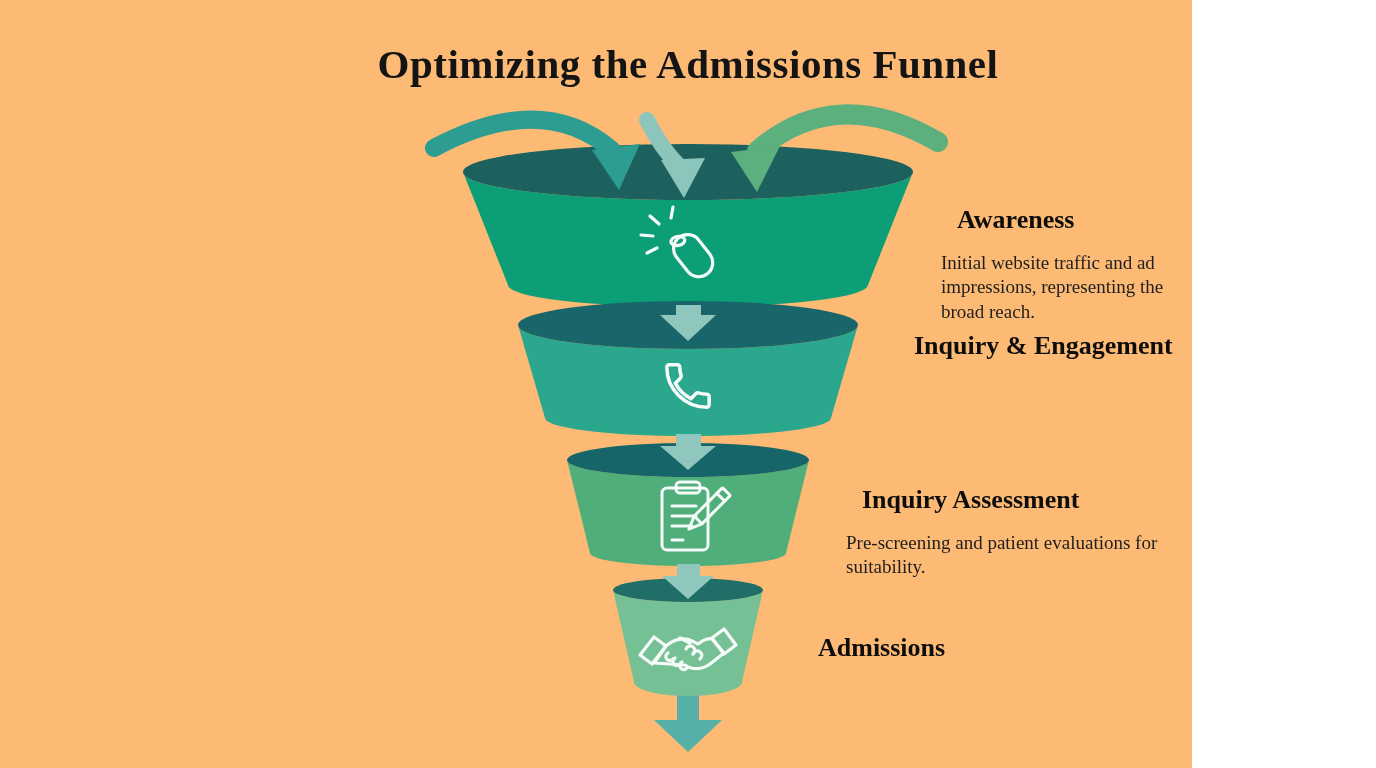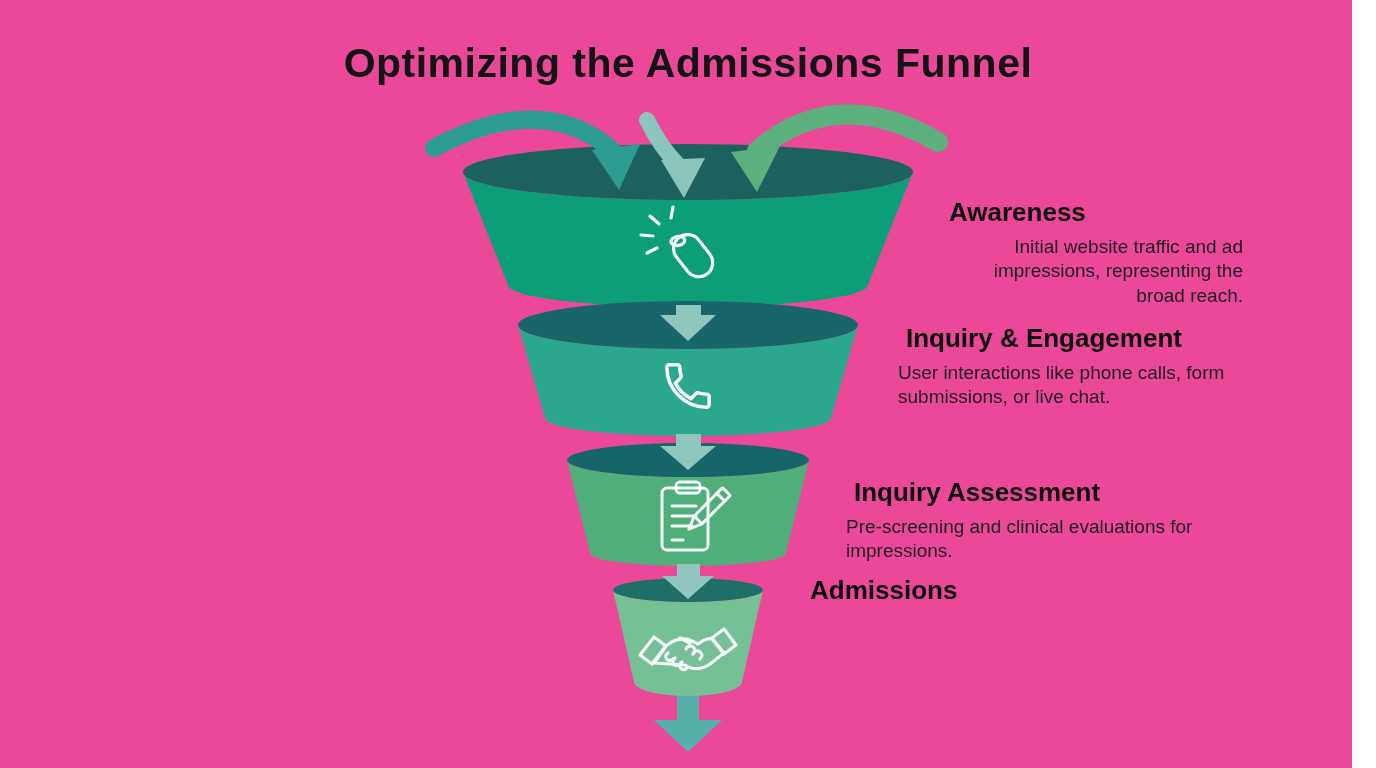--- a/index.html
+++ b/index.html
@@ -1,32 +1,32 @@
 <!DOCTYPE html>
 <html><head>
 <meta charset="utf-8">
 <style>
   html,body{margin:0;padding:0;background:#ffffff;}
   .canvas{
-    position:relative;width:1352px;height:768px;overflow:hidden;background:#ec4899;
-    font-family:Liberation Sans, sans-serif;
+    position:relative;width:1192px;height:768px;overflow:hidden;background:#fdba74;
+    font-family:Liberation Serif, serif;
   }
   .page-title{
     position:absolute;left:0;top:40px;width:1376px;margin:0;text-align:center;
     font-size:41px;font-weight:bold;letter-spacing:0.5px;color:#141414;
   }
   .funnel-svg{position:absolute;left:0;top:0;}
   .stage-text{position:absolute;}
   .stage-text h2{
-    margin:8px;font-size:26px;font-weight:bold;color:#0d0d0d;line-height:1.1;
+    margin:16px;font-size:26px;font-weight:bold;color:#0d0d0d;line-height:1.1;
   }
   .stage-text p{
     margin:7px 0 0 0;font-size:19px;color:#1e1e1e;line-height:1.31;
   }
-  .w1{max-width:302px;text-align:right;} .w2{max-width:332px;} .w3{max-width:382px;} .w4{max-width:350px;}
+  .w1{max-width:302px;} .w2{max-width:332px;} .w3{max-width:382px;} .w4{max-width:350px;}
 </style>
 </head>
 <body>
 
 <div class="canvas">
 
   <h1 class="page-title">Optimizing the Admissions Funnel</h1>
 
   <svg class="funnel-svg" width="1376" height="768" viewBox="0 0 1376 768">
 
@@ -99,25 +99,24 @@
     </g>
   </svg>
 
   <div class="stage-text" style="left:941px;top:190px">
     <h2>Awareness</h2>
     <p class="w1">Initial website traffic and ad impressions, representing the broad reach.</p>
   </div>
 
   <div class="stage-text" style="left:898px;top:316px">
     <h2>Inquiry &amp; Engagement</h2>
-    <p class="w2">User interactions like phone calls, form submissions, or live chat.</p>
   </div>
 
   <div class="stage-text" style="left:846px;top:470px">
     <h2>Inquiry Assessment</h2>
-    <p class="w3">Pre-screening and clinical evaluations for impressions.</p>
+    <p class="w3">Pre-screening and patient evaluations for suitability.</p>
   </div>
 
-  <div class="stage-text" style="left:802px;top:568px">
+  <div class="stage-text" style="left:802px;top:618px">
     <h2>Admissions</h2>
   </div>
 
 </div>
 
 </body></html>

